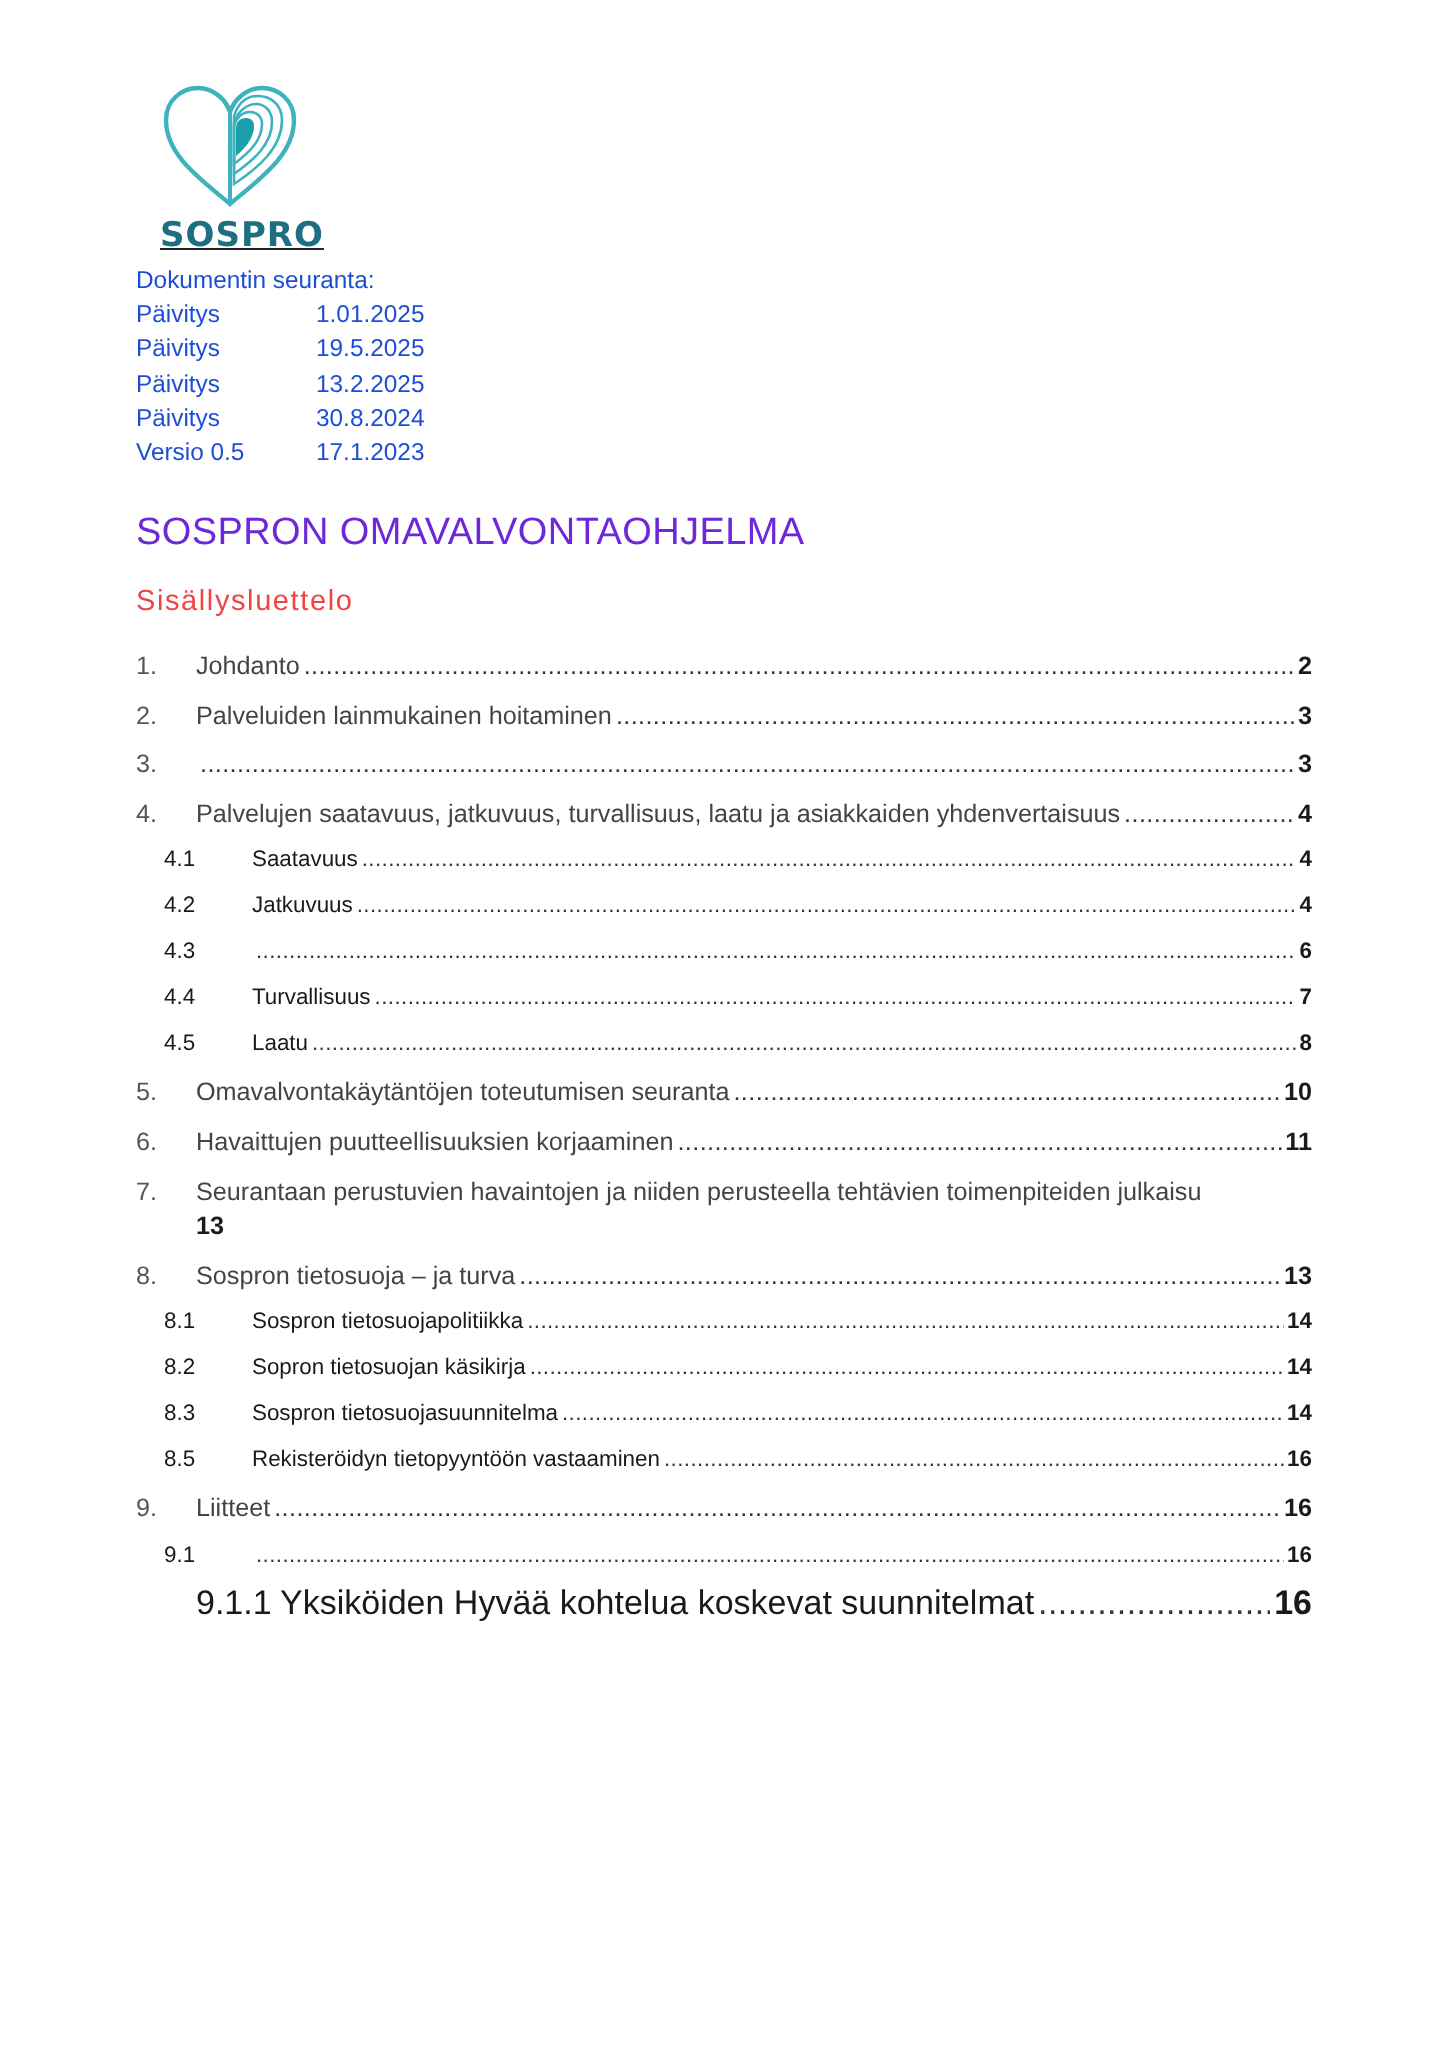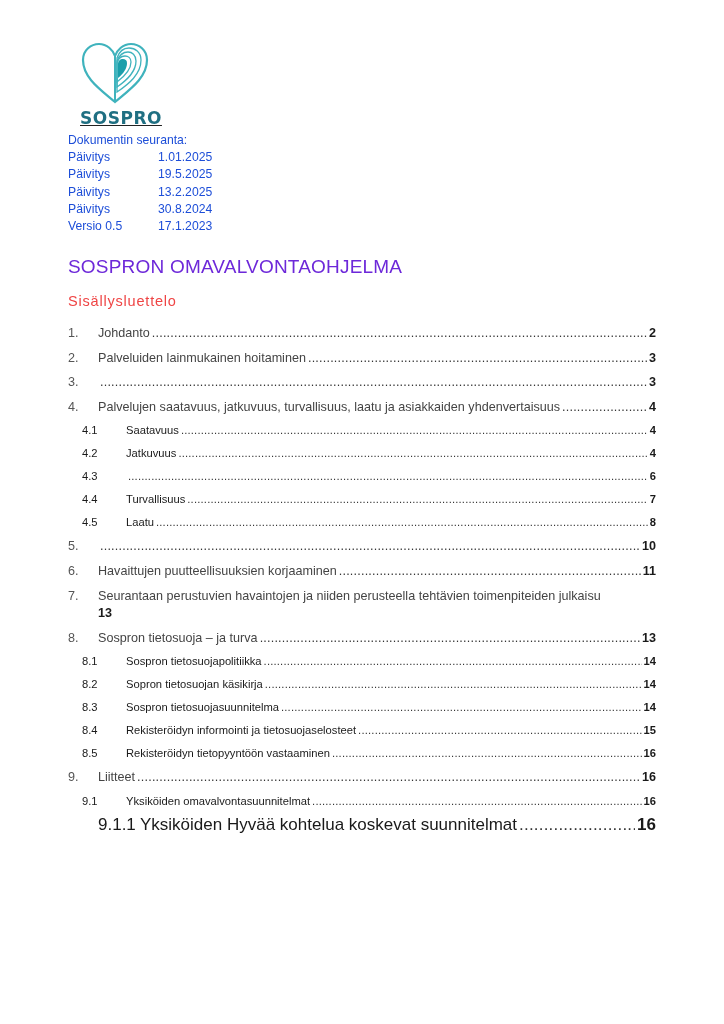--- a/index.html
+++ b/index.html
@@ -121,20 +121,21 @@
     <span class="pg">7</span>
   </div>
   <div class="entry lvl2">
     <span class="num">4.5</span>
     <span class="txt">Laatu</span>
     <span class="dots"></span>
     <span class="pg">8</span>
   </div>
   <div class="entry lvl1">
     <span class="num">5.</span>
+    <span class="txt">Omavalvontakäytäntöjen toteutumisen seuranta</span>
     <span class="dots"></span>
     <span class="pg">10</span>
   </div>
   <div class="entry lvl1">
     <span class="num">6.</span>
     <span class="txt">Havaittujen puutteellisuuksien korjaaminen</span>
     <span class="dots"></span>
     <span class="pg">11</span>
   </div>
   <div class="entry lvl1 wrap">
@@ -162,40 +163,33 @@
     <span class="dots"></span>
     <span class="pg">14</span>
   </div>
   <div class="entry lvl2">
     <span class="num">8.3</span>
     <span class="txt">Sospron tietosuojasuunnitelma</span>
     <span class="dots"></span>
     <span class="pg">14</span>
   </div>
   <div class="entry lvl2">
-    <span class="num">8.4</span>
-    <span class="txt">Rekisteröidyn informointi ja tietosuojaselosteet</span>
-    <span class="dots"></span>
-    <span class="pg">15</span>
-  </div>
-  <div class="entry lvl2">
     <span class="num">8.5</span>
     <span class="txt">Rekisteröidyn tietopyyntöön vastaaminen</span>
     <span class="dots"></span>
     <span class="pg">16</span>
   </div>
   <div class="entry lvl1">
     <span class="num">9.</span>
     <span class="txt">Liitteet</span>
     <span class="dots"></span>
     <span class="pg">16</span>
   </div>
   <div class="entry lvl2">
     <span class="num">9.1</span>
-    <span class="txt">Yksiköiden omavalvontasuunnitelmat</span>
     <span class="dots"></span>
     <span class="pg">16</span>
   </div>
   <div class="entry lvl3">
     <span class="num">9.1.1</span>
     <span class="txt">Yksiköiden Hyvää kohtelua koskevat suunnitelmat</span>
     <span class="dots"></span>
     <span class="pg">16</span>
   </div>
 </div>

